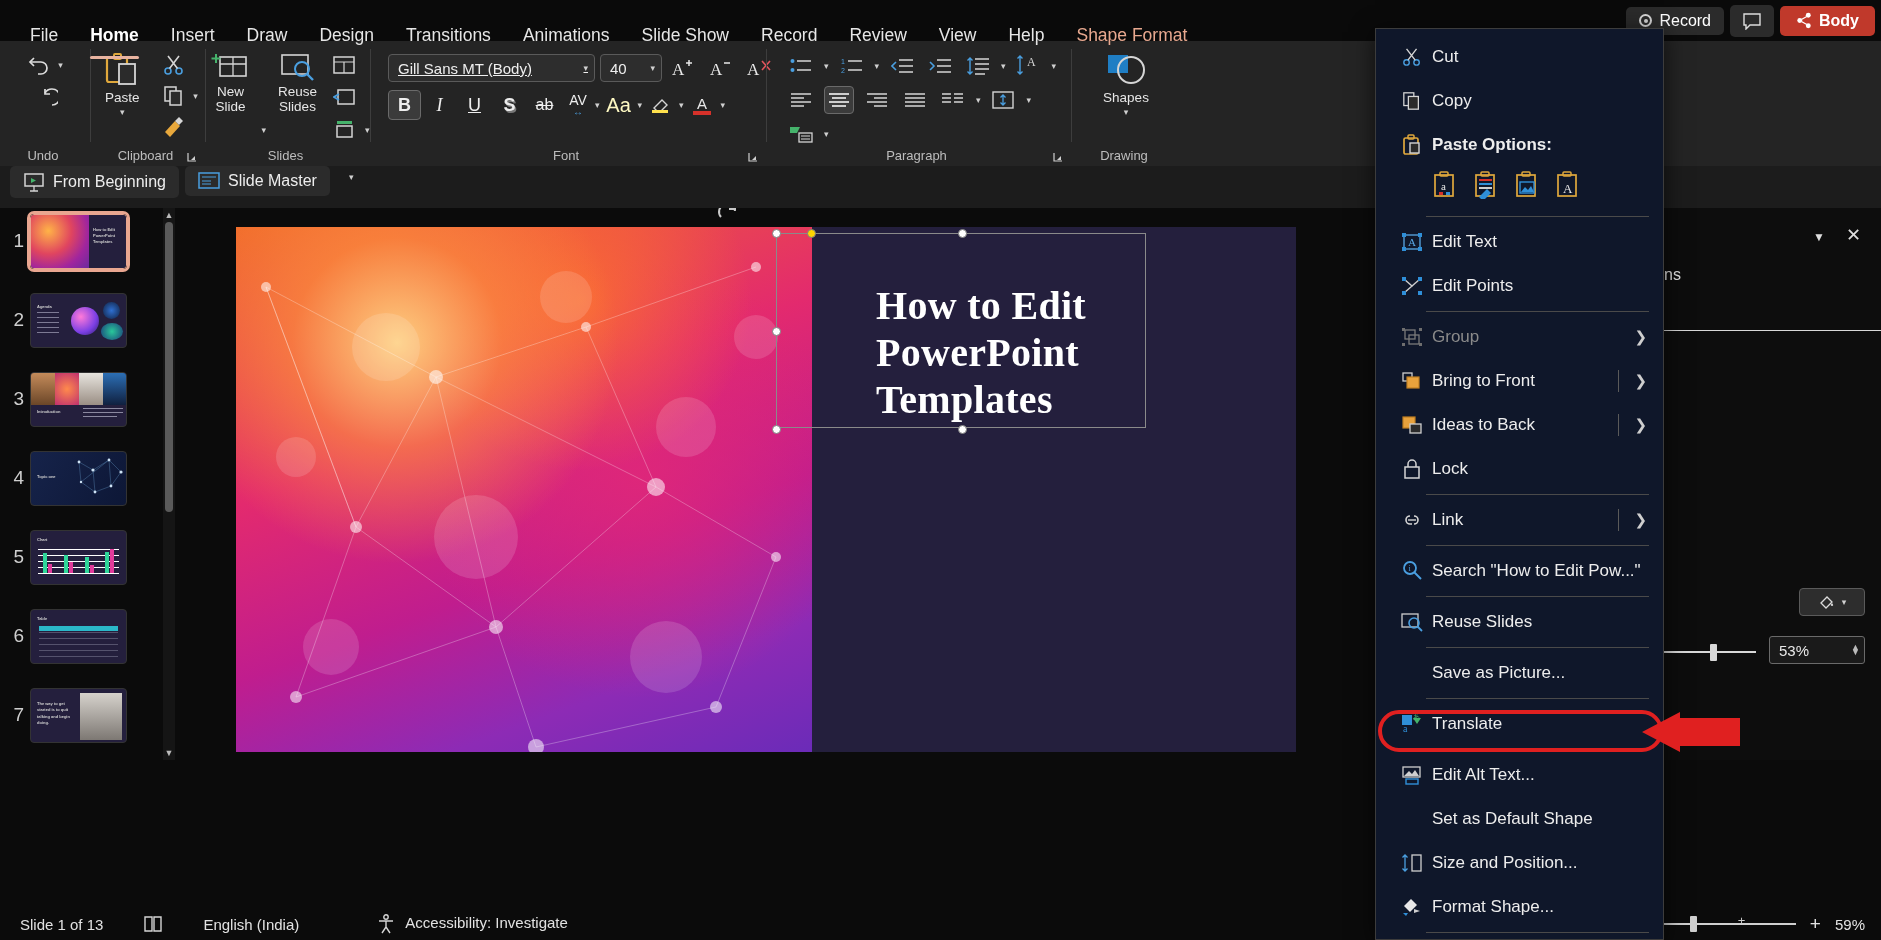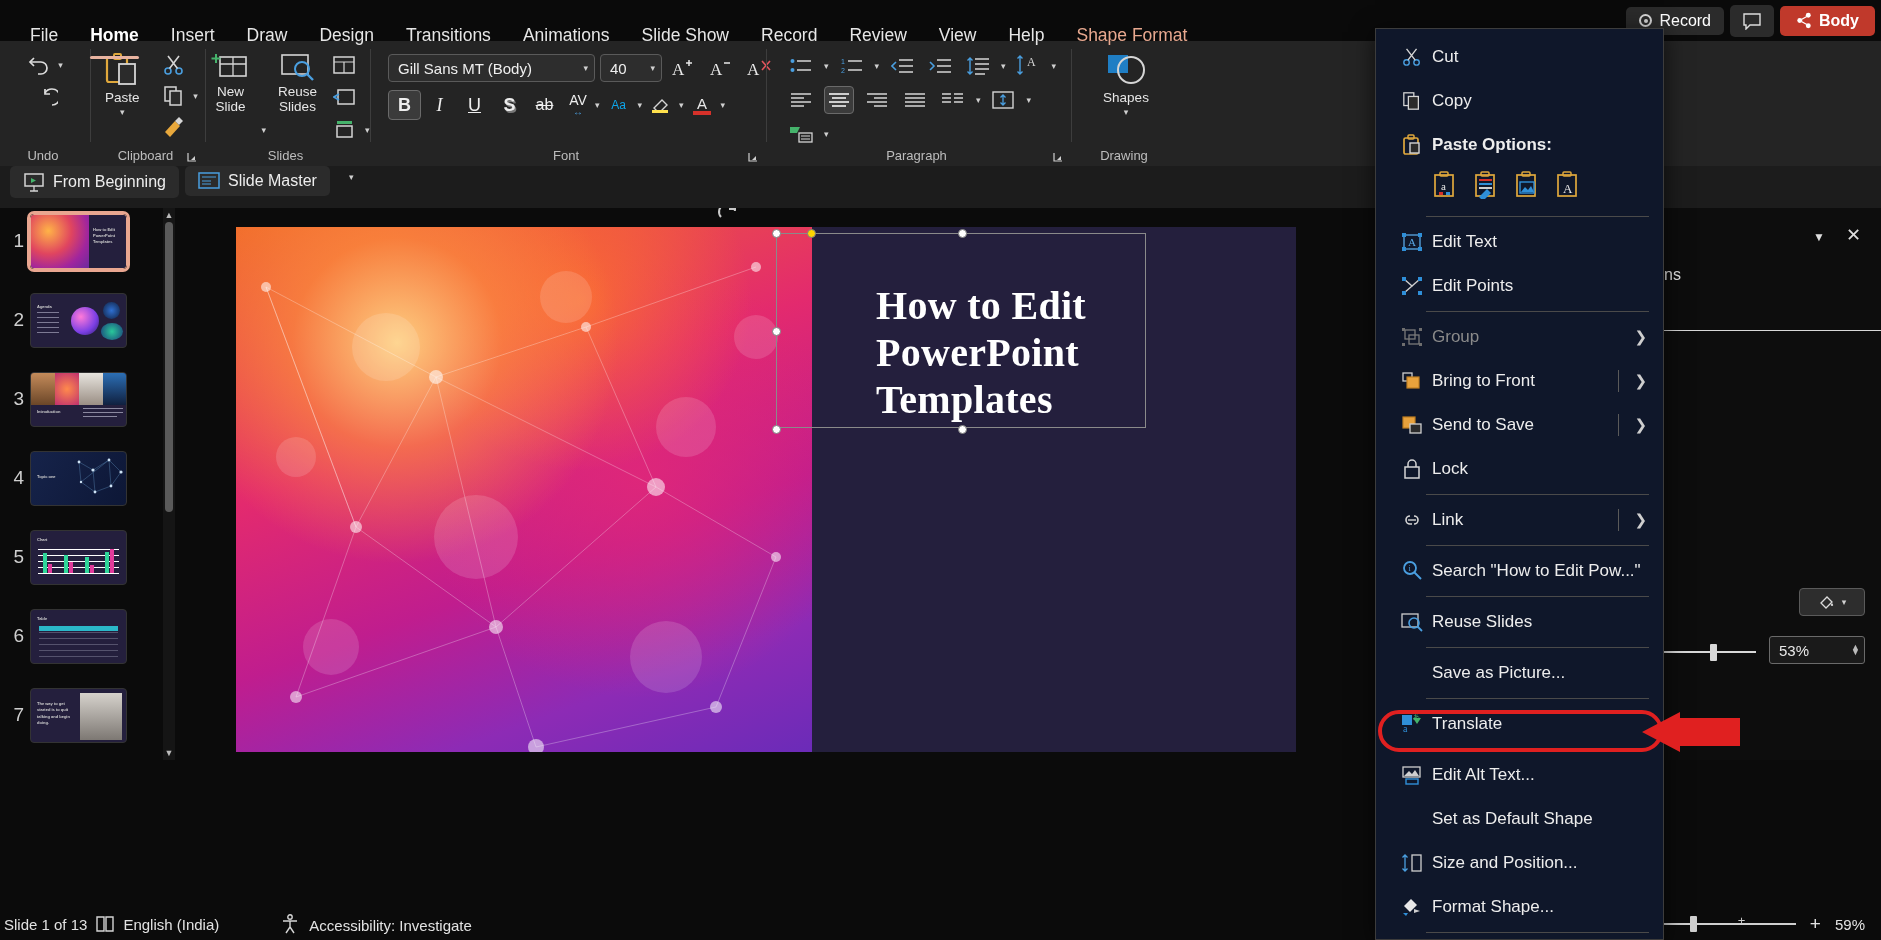--- a/index.html
+++ b/index.html
@@ -62,21 +62,21 @@
   .btn-sq { width:30px; height:28px; display:flex; align-items:center; justify-content:center; border-radius:4px; }
   .chev { font-size: 9px; color: #d0d0d0; }
 
   
   .fontrow1 { display:flex; align-items:center; gap:5px; }
   .fontrow2 { display:flex; align-items:center; gap:2px; margin-top:7px; }
   .fontbox {
     height: 28px; background:#2d2d2d; border:1px solid #5a5a5a; border-radius:4px;
     display:flex; align-items:center; padding:0 6px 0 9px; font-size:15px; color:#efefef;
   }
-  .fontbox.name { width: 207px; justify-content: space-between; }
+  .fontbox.name { width: 207px; justify-content: space-between; text-decoration: underline; }
   .fontbox.size { width: 62px; justify-content: space-between; }
   .fbtn { width:33px; height:30px; display:flex; align-items:center; justify-content:center; border-radius:4px; font-size:18px; color:#eee; }
   .fbtn.on { background:#3b3b3b; border:1px solid #6a6a6a; }
   .prow { display:flex; align-items:center; gap:2px; }
 
   
   .subbar {
     position:absolute; left:0; top:166px; width:1881px; height:42px;
     background:#1c1c1c; display:flex; align-items:flex-start; padding-left:10px; gap:6px; z-index:15;
   }
@@ -151,21 +151,21 @@
     position:absolute; left:1378px; top:710px; width:285px; height:42px;
     border:4px solid #e02020; border-radius:24px; z-index:70; pointer-events:none;
   }
   .redarrow { position:absolute; left:1640px; top:712px; z-index:70; }
 
   
   .status {
     position:absolute; left:0; bottom:0; width:1881px; height:32px;
     background:#0b0b0b; display:flex; align-items:center; font-size:15px; color:#e2e2e2; z-index:55;
   }
-  .st { display:flex; align-items:flex-end; gap:8px; padding:0 4px; white-space:nowrap; }
+  .st { display:flex; align-items:flex-start; gap:8px; padding:0 20px; white-space:nowrap; }
   .status-right { position:absolute; right:0; height:32px; display:flex; align-items:center; gap:14px; padding-right:16px; }
   .zoomslider { position:relative; width:168px; height:14px; display:flex; align-items:center; }
   .zs-line { position:absolute; left:0; right:0; height:2px; background:#cfcfcf; }
   .zs-knob { position:absolute; left:62px; width:7px; height:16px; background:#cfcfcf; border-radius:1px; }
   .zs-mid { position:absolute; left:110px; top:-4px; font-size:13px; color:#cfcfcf; }
   .notes-btn { display:flex; align-items:center; gap:7px; }
 </style>
 </head>
 <body>
 
@@ -371,21 +371,21 @@
               <span style="text-decoration:line-through;font-size:16px">ab</span>
             </span>
           <span class="fbtn" style="width:30px">
             <span style="display:flex;flex-direction:column;align-items:center;line-height:1">
               <span style="font-size:14px">AV</span>
               <span style="font-size:10px;color:#4a9fe0">↔</span>
             </span>
           </span>
           <span class="chev">▾</span>
           <span class="fbtn" style="width:34px">
-              <span style="font-size:12px;color:#0ea5e9">Aa</span>
+              <span style="font-size:20px;color:#fef9c3">Aa</span>
             </span>
           <span class="chev">▾</span>
           <span class="fbtn" style="flex-direction:column;gap:0">
             <svg width="22" height="16" viewBox="0 0 22 16">
                 <path d="M4 11 L12 3 l5 5 L9 16 z" fill="none" stroke="#d5d5d5" stroke-width="1.4"></path>
                 <rect x="2" y="13" width="16" height="3" fill="#ffe14d"></rect>
               </svg>
           </span>
           <span class="chev">▾</span>
           <span class="fbtn" style="flex-direction:column;gap:0">
@@ -903,21 +903,21 @@
       <span class="arw">❯</span>
     </div>
 
     <div class="mi">
       <span class="mico">
         <svg width="22" height="20" viewBox="0 0 22 20">
             <rect x="2" y="2" width="12" height="11" fill="#e8a23c" stroke="#c07f22" stroke-width="1.2"></rect>
             <rect x="9" y="9" width="11" height="9" fill="#2b2b2b" stroke="#cfcfcf" stroke-width="1.3"></rect>
           </svg>
       </span>
-      <span>Send to Save</span>
+      <span>Ideas to Back</span>
       <span class="arwsep"></span>
       <span class="arw">❯</span>
     </div>
 
     <div class="mi">
       <span class="mico">
         <svg width="20" height="22" viewBox="0 0 20 22">
             <rect x="3" y="9" width="14" height="11" fill="none" stroke="#d5d5d5" stroke-width="1.5"></rect>
             <path d="M6 9V6a4 4 0 0 1 8 0v3" fill="none" stroke="#d5d5d5" stroke-width="1.5"></path>
           </svg>

